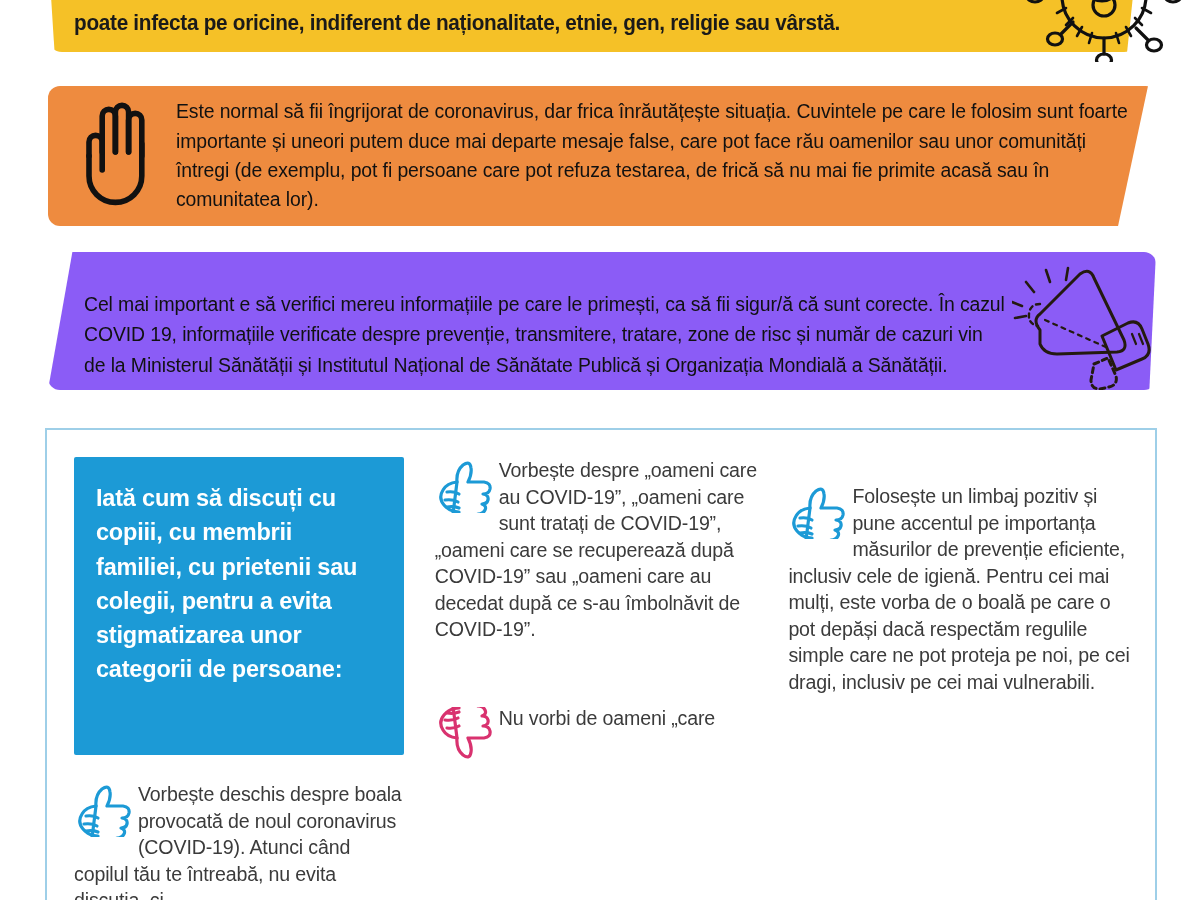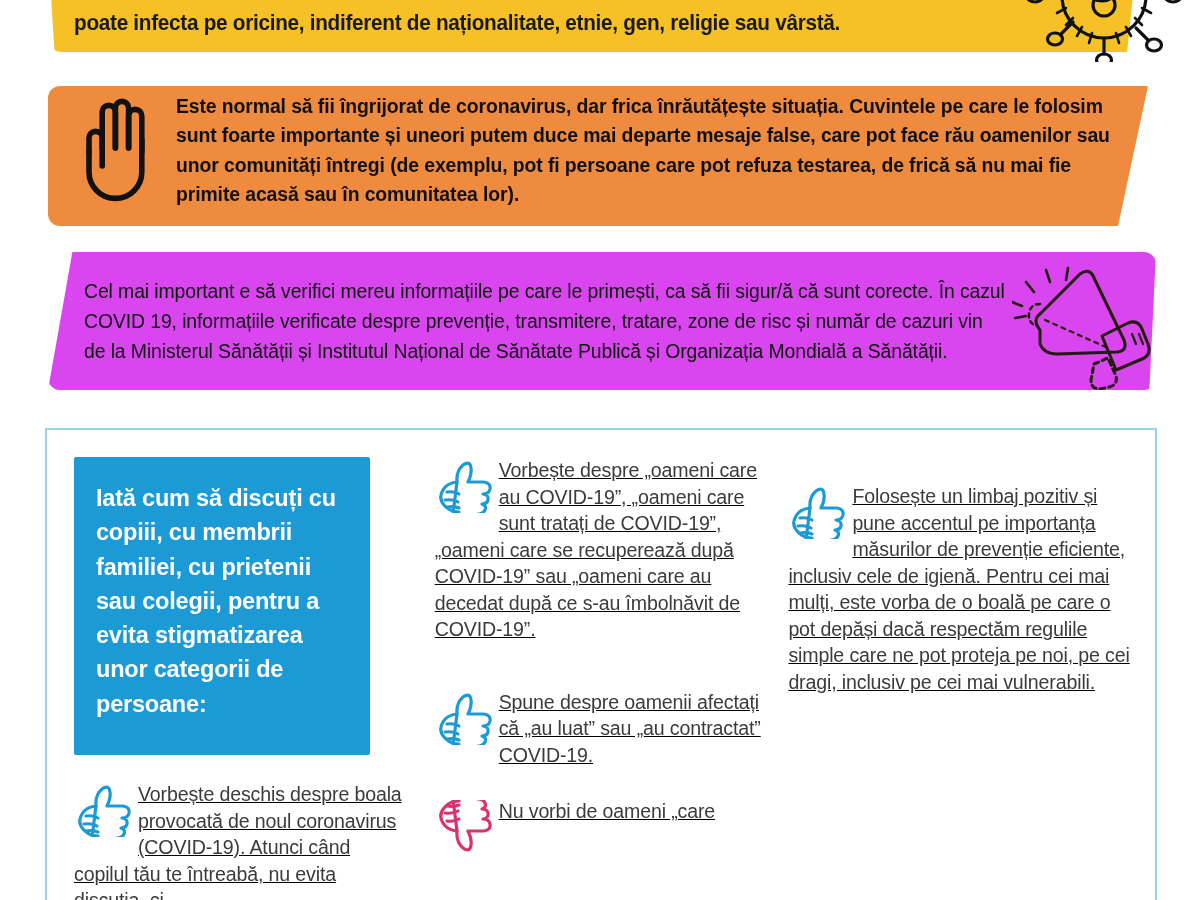--- a/index.html
+++ b/index.html
@@ -58,23 +58,22 @@
     position: absolute;
     left: 48px;
     top: 86px;
     width: 1110px;
     height: 140px;
     background: #EE8B3F;
     border-radius: 12px;
     clip-path: polygon(0 0, 99.1% 0, 96.4% 100%, 0 100%);
     box-sizing: border-box;
     display: flex;
-    align-items: flex-start;
+    align-items: center;
     padding: 6px 30px 6px 24px;
-    font-weight: bold;
   }
   .hand-wrap {
     flex: 0 0 auto;
     width: 96px;
     height: 120px;
     margin-right: 8px;
     display: flex;
     align-items: center;
     justify-content: center;
   }
@@ -85,27 +84,27 @@
     letter-spacing: -0.1px;
   }
 
   
   .banner-yellow-2 {
     position: absolute;
     left: 48px;
     top: 252px;
     width: 1108px;
     height: 138px;
-    background: #d946ef;
+    background: #8b5cf6;
     border-radius: 12px;
     clip-path: polygon(2.2% 0, 100% 0, 99.4% 100%, 0 100%);
     box-sizing: border-box;
     padding: 10px 150px 10px 36px;
     display: flex;
-    align-items: center;
+    align-items: flex-end;
   }
   .banner-yellow-2 .txt {
     font-size: 19.4px;
     line-height: 1.56;
     color: #111111;
     letter-spacing: -0.1px;
   }
   .megaphone-doodle {
     position: absolute;
     left: 1012px;
@@ -140,33 +139,33 @@
   .col { position: relative; box-sizing: border-box; }
   .col-left   { width: 362px; padding-right: 30px; }
   .col-mid    { width: 355px; padding-right: 22px; }
   .col-right  { width: 346px; }
 
   .blue-box {
     background: #1C9AD6;
     border-radius: 2px;
     padding: 24px 22px 26px 22px;
     box-sizing: border-box;
-    width: 296px;
+    width: 330px;
     min-height: 298px;
   }
   .blue-box .txt {
     color: #ffffff;
     font-weight: bold;
     font-size: 23.5px;
     line-height: 1.46;
     letter-spacing: -0.2px;
   }
 
   
-  .item { position: relative; margin-bottom: 14px; text-decoration: underline; }
+  .item { position: relative; margin-bottom: 14px; }
   .item .ico {
     float: left;
     width: 58px;
     height: 54px;
     margin: 2px 6px 0 0;
     shape-outside: margin-box;
   }
   .item .ico svg { display: block; width: 100%; height: 100%; }
   .item p {
     margin: 0;
@@ -303,34 +302,20 @@
           </svg>
         </span>
         <p>Vorbește despre „oameni care au COVID-19”, „oameni care sunt tratați de COVID-19”, „oameni care se recuperează după COVID-19” sau „oameni care au decedat după ce s-au îmbolnăvit de COVID-19”.</p>
       </div>
 
       <div class="spacer-sm"></div>
 
 
       <div class="spacer-sm"></div>
 
-      <div class="item">
-        <span class="ico">
-          <svg viewBox="0 0 58 54">
-            <g fill="none" stroke="#1C9AD6" stroke-width="3.2" stroke-linecap="round" stroke-linejoin="round">
-              <path d="M22 23 q-1 -11 6 -17 q7 -5 8 3 q1 6 -3 14 l16 0 q7 1 6 7 q-1 5 -7 5 q6 1 5 6 q-1 4 -6 4 q5 2 3 6 q-2 4 -7 4 q4 2 1 5 q-3 3 -10 3 l-17 0 Z"></path>
-              <path d="M22 23 q-10 1 -14 8 q-5 8 1 15 q6 7 15 7"></path>
-              <path d="M12 33 q7 -1 12 2"></path>
-              <path d="M10 41 q8 -1 13 2"></path>
-              <path d="M12 48 q7 -1 12 1"></path>
-            </g>
-          </svg>
-        </span>
-        <p>Spune despre oamenii afectați că „au luat” sau „au contractat” COVID-19.</p>
-      </div>
 
       <div class="spacer-sm"></div>
 
       <div class="item">
         <span class="ico">
           <svg viewBox="0 0 58 54">
             <g fill="none" stroke="#D9326F" stroke-width="3.2" stroke-linecap="round" stroke-linejoin="round" transform="translate(0,54) scale(1,-1)">
               <path d="M22 23 q-1 -11 6 -17 q7 -5 8 3 q1 6 -3 14 l16 0 q7 1 6 7 q-1 5 -7 5 q6 1 5 6 q-1 4 -6 4 q5 2 3 6 q-2 4 -7 4 q4 2 1 5 q-3 3 -10 3 l-17 0 Z"></path>
               <path d="M22 23 q-10 1 -14 8 q-5 8 1 15 q6 7 15 7"></path>
               <path d="M12 33 q7 -1 12 2"></path>

